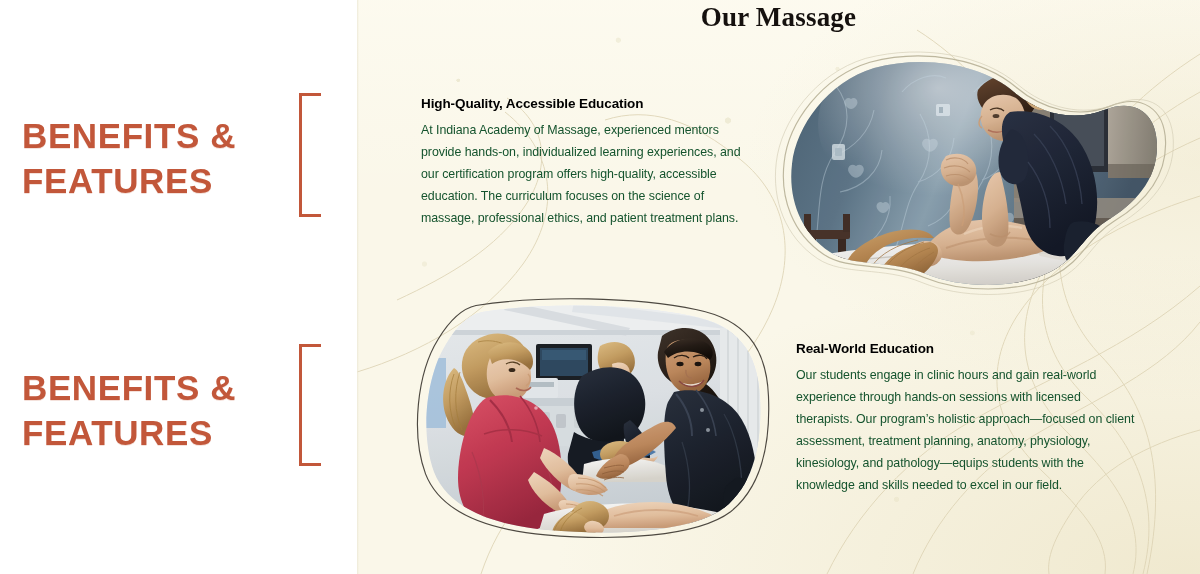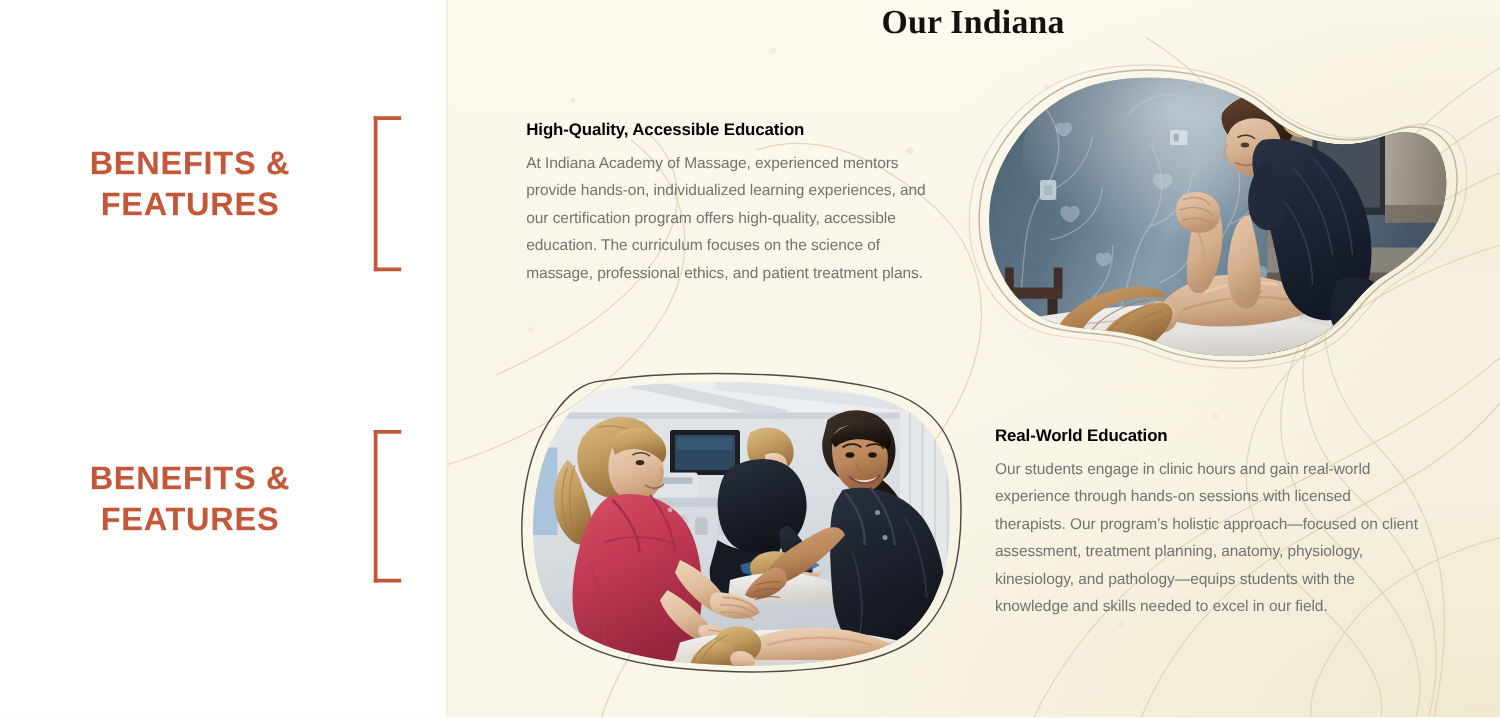--- a/index.html
+++ b/index.html
@@ -74,23 +74,23 @@
     font-size: 27px;
     letter-spacing: .2px;
     color: #15110e;
   }
 
   
   .side-label {
     position: absolute;
     width: 260px;
     left: 22px;
-    text-align: center;
+    text-align: left;
     font-weight: 700;
-    font-size: 26px;
+    font-size: 35px;
     line-height: 1.28;
     letter-spacing: .6px;
     color: #c2573a;
     text-shadow: 0 1px 0 rgba(194,87,58,.18);
   }
   #label-1 { top: 114px; }
   #label-2 { top: 366px; }
 
   
   .bracket {
@@ -107,21 +107,21 @@
   .copy-head {
     font-weight: 700;
     font-size: 13.5px;
     color: #000000;
     letter-spacing: -.1px;
     margin-bottom: 8px;
   }
   .copy-body {
     font-size: 12.4px;
     line-height: 1.78;
-    color: #737373;
+    color: #14532d;
     letter-spacing: -.05px;
   }
   #copy-1 { left: 421px; top: 96px;  width: 320px; }
   #copy-2 { left: 796px; top: 341px; width: 340px; }
 
   
   .blob-wrap { position: absolute; }
   .blob-wrap svg { display: block; overflow: visible; }
 
   #blob-1 { left: 778px; top: 52px;  width: 382px; height: 240px; }
@@ -151,21 +151,21 @@
         <path d="M843 430 C 790 444, 742 470, 716 510 C 696 540, 690 558, 692 574"></path>
         <path d="M560 30 C 604 58, 640 96, 654 142"></path>
       </g>
     </svg>
 
     <div id="paper-speckle"></div>
   </div>
 
   <div id="panel-seam"></div>
 
-  <div id="program-title">Our Indiana</div>
+  <div id="program-title">Our Massage</div>
 
   <div class="side-label" id="label-1">
     <div>BENEFITS &amp;</div>
     <div>FEATURES</div>
   </div>
   <div class="bracket" id="bracket-1"></div>
 
   <div class="side-label" id="label-2">
     <div>BENEFITS &amp;</div>
     <div>FEATURES</div>

